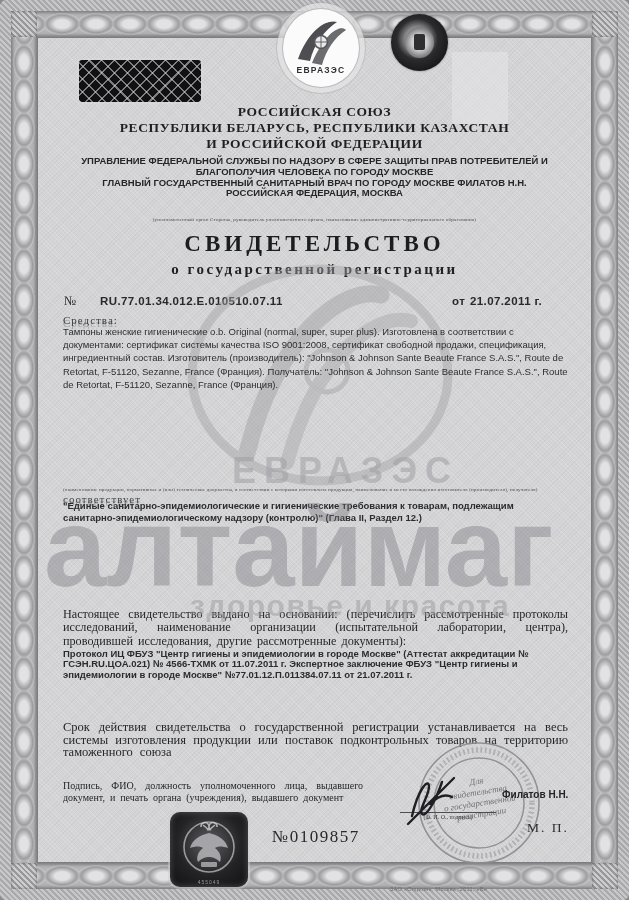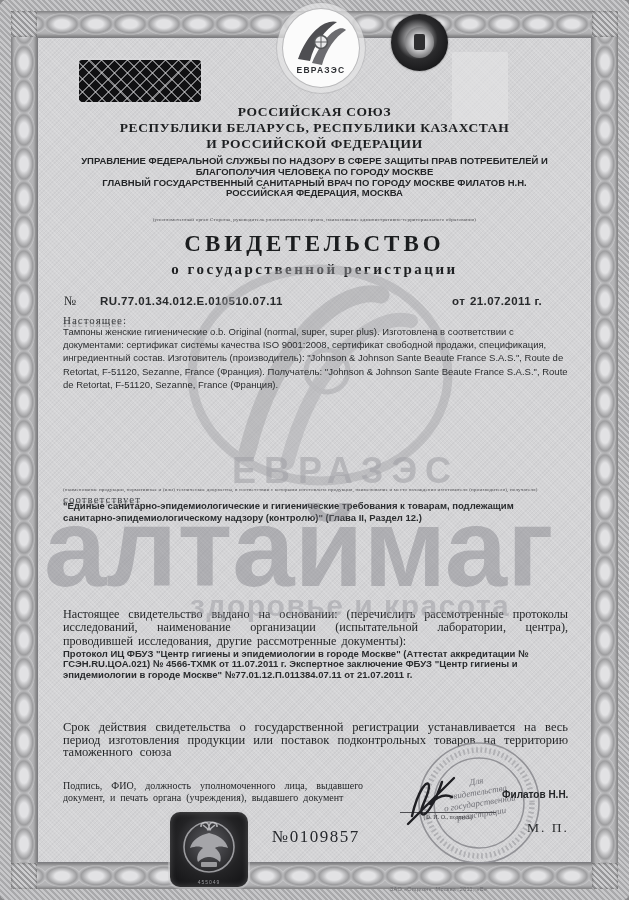--- a/index.html
+++ b/index.html
@@ -153,35 +153,35 @@
   <div class="abs num z4" style="left:470px;top:295px">21.07.2011 г.</div>
 
   <svg class="abs z4" style="left:175px;top:263px;opacity:.45" width="290" height="225" viewBox="0 0 290 225">
     <ellipse cx="145" cy="112" rx="128" ry="106" fill="none" stroke="#a3a3a7" stroke-width="9"></ellipse>
     <path d="M72 190 C100 75 168 22 206 32" fill="none" stroke="#9d9da1" stroke-width="17" stroke-linecap="round"></path>
     <path d="M112 200 C140 95 200 48 236 58" fill="none" stroke="#a7a7ab" stroke-width="14" stroke-linecap="round"></path>
     <circle cx="152" cy="108" r="21" fill="none" stroke="#a0a0a4" stroke-width="5"></circle>
   </svg>
   <div class="abs wm-evra z4" style="left:232px;top:450px">ЕВРАЗЭС</div>
 
-  <div class="abs serif ghost z4" style="left:63px;top:314px;font-size:11px;letter-spacing:1px;color:#3a3c3e">Настоящее:</div>
+  <div class="abs serif ghost z4" style="left:63px;top:314px;font-size:11px;letter-spacing:1px;color:#3a3c3e">Средства:</div>
   <div class="abs body-sans z4" style="left:63px;top:325px;width:505px">Тампоны женские гигиенические o.b. Original (normal, super, super plus). Изготовлена в соответствии с документами: сертификат системы качества ISO 9001:2008, сертификат свободной продажи, спецификация, ингредиентный состав. Изготовитель (производитель): "Johnson &amp; Johnson Sante Beaute France S.A.S.", Route de Retortat, F-51120, Sezanne, France (Франция).  Получатель: "Johnson &amp; Johnson Sante Beaute France S.A.S.", Route de Retortat, F-51120, Sezanne, France (Франция).</div>
   <div class="abs tiny-caption z4" style="left:63px;top:487px;width:505px">(наименование продукции, нормативные и (или) технические документы, в соответствии с которыми изготовлена продукция, наименование и место нахождения изготовителя (производителя), получателя)</div>
 
   <div class="abs serif ghost z4" style="left:63px;top:493px;font-size:11px;letter-spacing:1px;color:#44464a">соответствует</div>
   <div class="abs body-sans-b z5" style="left:63px;top:500px;width:475px">"Единые санитарно-эпидемиологические и гигиенические требования к товарам, подлежащим санитарно-эпидемиологическому надзору (контролю)" (Глава II, Раздел 12.)</div>
 
 
   <div class="abs wm-big z7" style="left:44px;top:492px">алтаймаг</div>
   <div class="abs wm-sub z7" style="left:148px;top:589px">здоровье и красота</div>
 
   <div class="abs para-serif z4" style="left:63px;top:608px;width:505px;font-size:12.2px;line-height:13.4px;word-spacing:2px">Настоящее свидетельство выдано на основании: (перечислить рассмотренные протоколы исследований, наименование организации (испытательной лаборатории, центра), проводившей исследования, другие рассмотренные документы):</div>
   <div class="abs body-sans-b z4" style="left:63px;top:649px;width:505px;line-height:10.4px">Протокол ИЦ ФБУЗ "Центр гигиены и эпидемиологии в городе Москве" (Аттестат аккредитации № ГСЭН.RU.ЦОА.021) № 4566-ТХМК от 11.07.2011 г. Экспертное заключение ФБУЗ "Центр гигиены и эпидемиологии в городе Москве" №77.01.12.П.011384.07.11 от 21.07.2011 г.</div>
 
-  <div class="abs para-serif z4" style="left:63px;top:721px;width:505px;line-height:12.6px;word-spacing:4px">Срок действия свидетельства о государственной регистрации устанавливается на весь период изготовления продукции или поставок подконтрольных товаров на территорию таможенного союза</div>
+  <div class="abs para-serif z4" style="left:63px;top:721px;width:505px;line-height:12.6px;word-spacing:4px">Срок действия свидетельства о государственной регистрации устанавливается на весь системы изготовления продукции или поставок подконтрольных товаров на территорию таможенного союза</div>
 
   <div class="abs para-serif z4" style="left:63px;top:780px;width:300px;font-size:10px;line-height:11.6px;word-spacing:2.5px">Подпись, ФИО, должность уполномоченного лица, выдавшего документ, и печать органа (учреждения), выдавшего документ</div>
 
   <svg class="abs z5" style="left:412px;top:736px;opacity:.9" width="134" height="134" viewBox="0 0 134 134">
     <circle cx="67" cy="67" r="60" fill="none" stroke="#8b8b90" stroke-width="1.6"></circle>
     <circle cx="67" cy="67" r="45" fill="none" stroke="#8b8b90" stroke-width="1.4"></circle>
     <circle cx="67" cy="67" r="53" fill="none" stroke="#8b8b90" stroke-width="5.5" stroke-dasharray="1.8 2.6" opacity=".55"></circle>
   </svg>
   <div class="abs z5" style="left:412px;top:736px;width:134px;height:134px">
     <div class="stamp-center">

